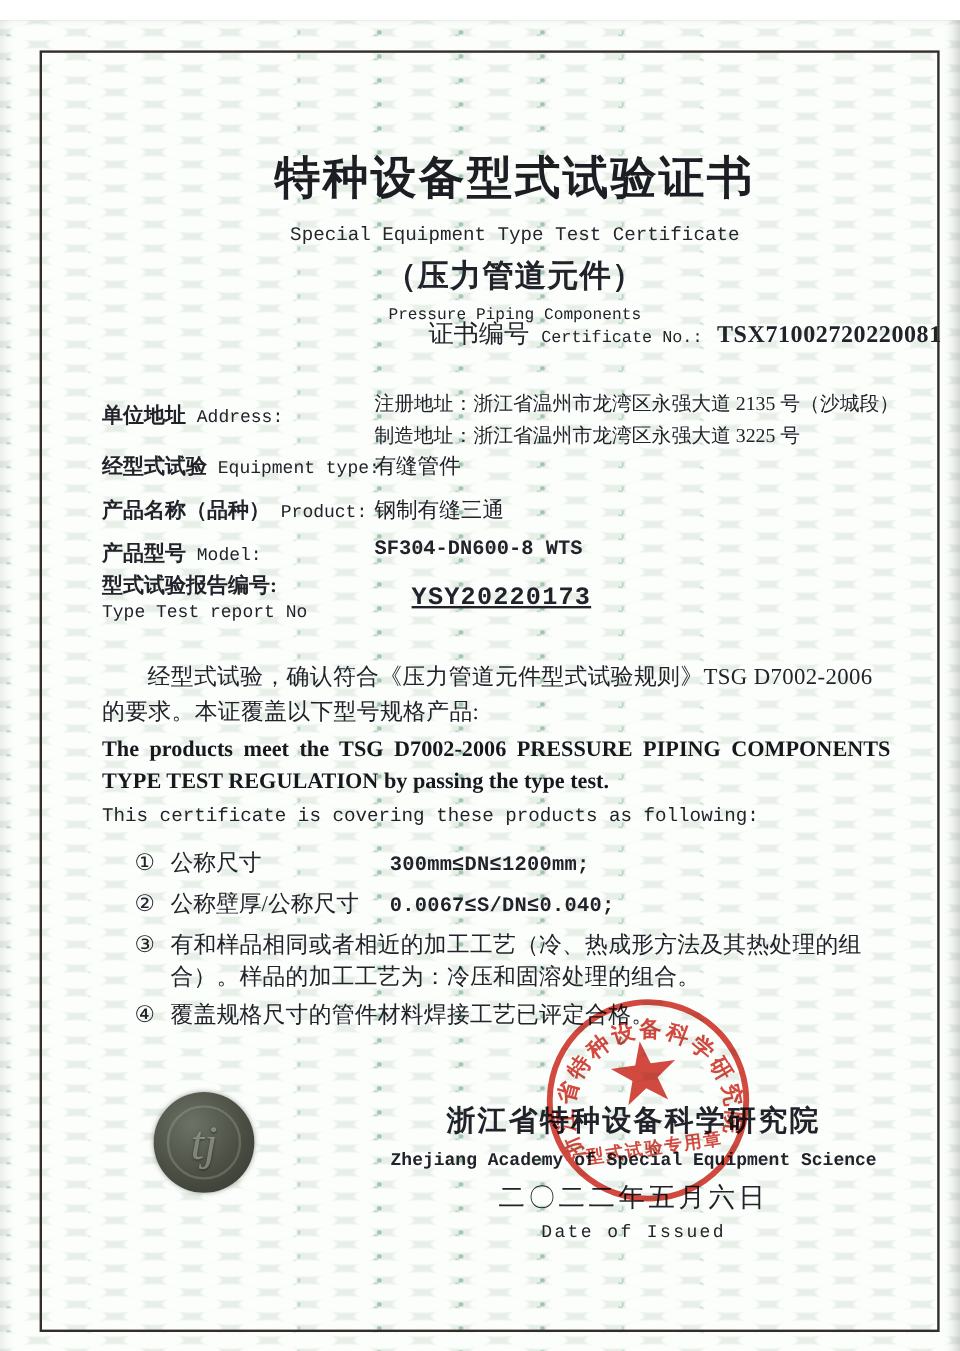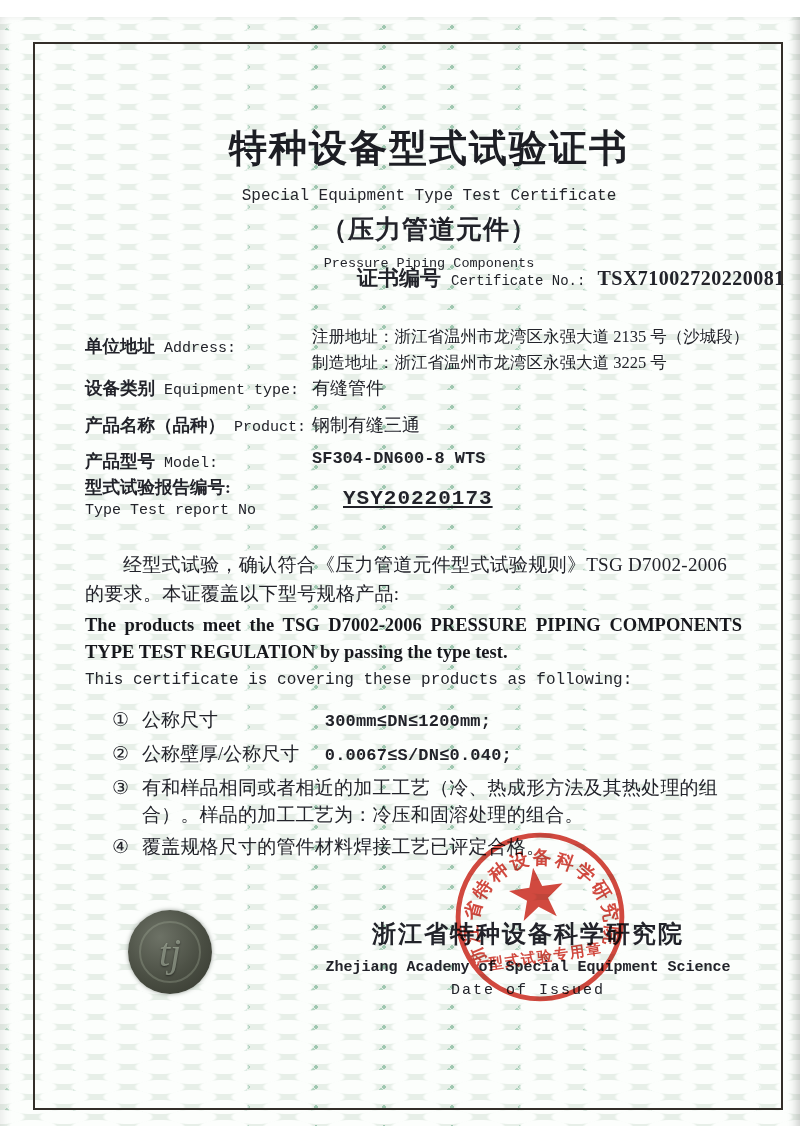--- a/index.html
+++ b/index.html
@@ -28,21 +28,21 @@
 
   
   .header{position:absolute;left:58px;right:0;top:106px;text-align:center;}
   .title-cn{font-size:38px;font-weight:600;letter-spacing:2px;color:#1d1e24;}
   .title-en{font-size:16px;margin-top:13px;color:#25262c;}
   .sub-cn{font-size:26px;font-weight:600;margin-top:7px;letter-spacing:1px;}
   .sub-en{font-size:13.5px;margin-top:9px;}
 
   
   .certline{position:absolute;left:357px;top:247px;white-space:nowrap;}
-  .certline .cn{font-size:21px;font-weight:700;}
+  .certline .cn{font-size:21px;font-weight:400;}
   .certline .en{font-size:14px;margin-left:6px;}
   .certline .no{font-size:20px;font-weight:700;letter-spacing:.5px;margin-left:8px;}
 
   
   .frow{position:absolute;left:85px;right:40px;}
   .flabel .cn{font-size:17.5px;font-weight:600;}
   .flabel .en{font-size:15px;margin-left:5px;}
   .fvalue{position:absolute;left:227px;top:0;font-size:18px;white-space:nowrap;}
   .fvalue.two{font-size:16.5px;line-height:26px;top:-10px;}
   .fvalue.monoval{font-family:"Liberation Mono","DejaVu Sans Mono",monospace;font-size:17px;font-weight:600;}
@@ -111,21 +111,21 @@
       <span class="en mono">Address:</span>
     </span>
     <span class="fvalue two">
       <div>注册地址：浙江省温州市龙湾区永强大道 2135 号（沙城段）</div>
       <div>制造地址：浙江省温州市龙湾区永强大道 3225 号</div>
     </span>
   </div>
 
   <div class="frow" style="top:359px">
     <span class="flabel">
-      <span class="cn">设备类别</span>
+      <span class="cn">经型式试验</span>
       <span class="en mono">Equipment type:</span>
     </span>
     <span class="fvalue">有缝管件</span>
   </div>
 
   <div class="frow" style="top:396px">
     <span class="flabel">
       <span class="cn">产品名称（品种）</span>
       <span class="en mono">Product:</span>
     </span>
@@ -171,20 +171,21 @@
     </div>
     <div class="pitem">
       <span class="num">④</span>
       <span class="pspec">覆盖规格尺寸的管件材料焊接工艺已评定合格。</span>
     </div>
   </div>
 
   <div class="issuer">
     <div class="name-cn">浙江省特种设备科学研究院</div>
     <div class="name-en mono">Zhejiang Academy of Special Equipment Science</div>
+    <div class="date-cn">二〇二二年五月六日</div>
     <div class="date-en mono">Date of Issued</div>
   </div>
 
   <div class="seal">
     <svg viewBox="0 0 200 200">
       <circle cx="100" cy="100" r="92" fill="none" stroke="#ce2f24" stroke-width="5.5"></circle>
       <polygon fill="#ce2f24" points="100,44 107.3,65.9 130.4,66.1 111.9,79.9 118.8,101.9 100,88.5 81.2,101.9 88.1,79.9 69.6,66.1 92.7,65.9"></polygon>
       <defs>
         <path id="arcpath" d="M 32 136 A 72 72 0 1 1 168 136" fill="none"></path>
       </defs>

